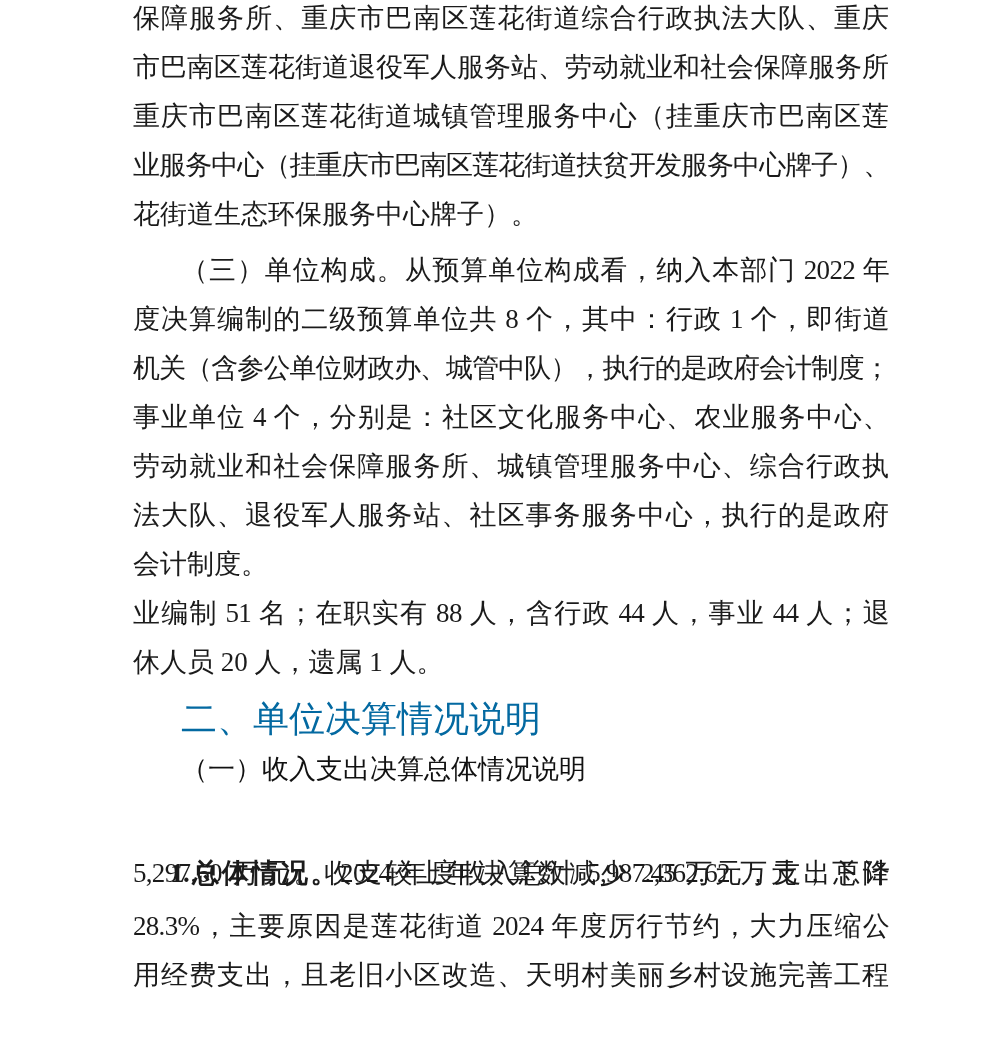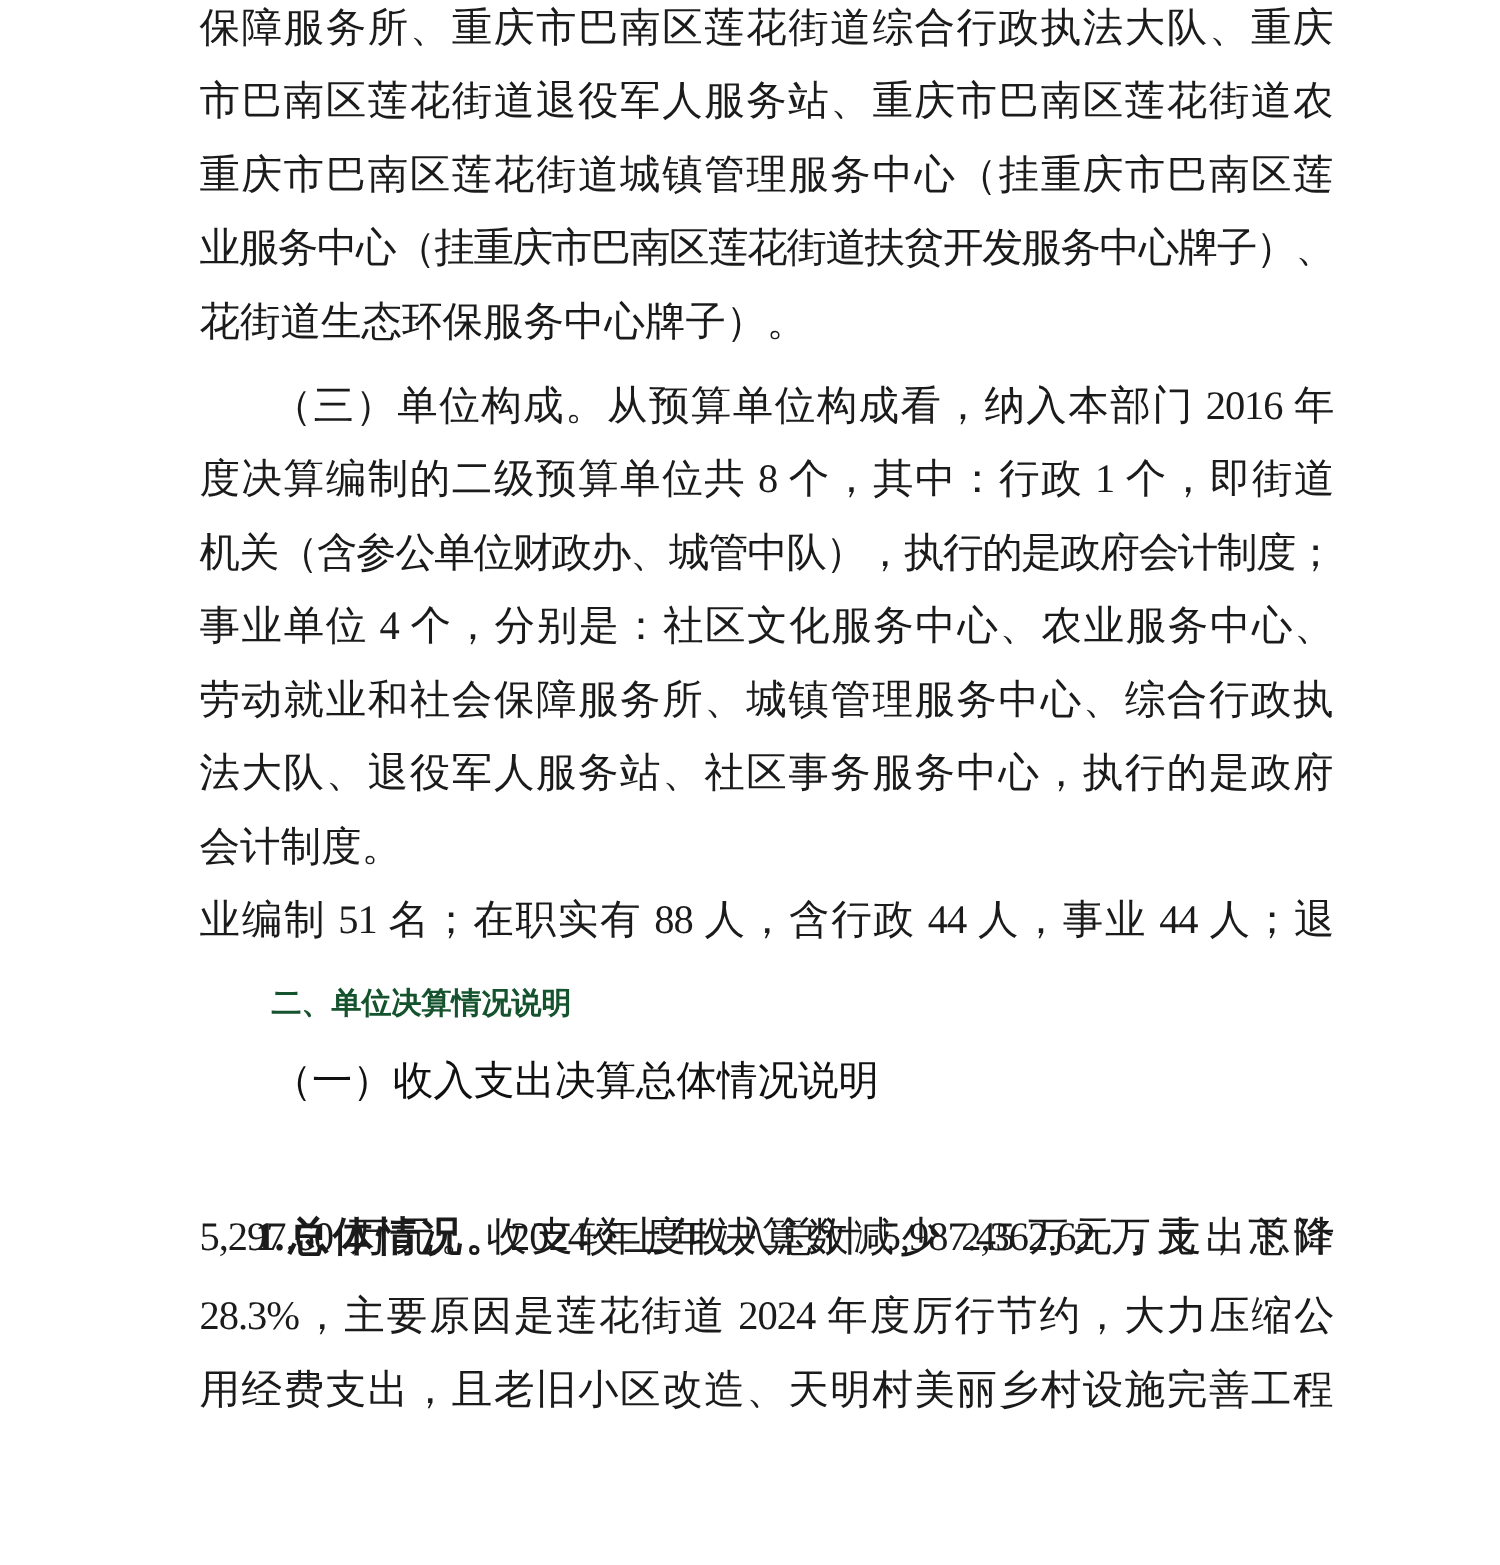--- a/index.html
+++ b/index.html
@@ -33,49 +33,50 @@
   .end   { text-align-last: left; font-family: Liberation Serif, serif; }
   .ind   { text-indent: 48px; }
   .tight { letter-spacing: -1.5px; }
   .snug  { letter-spacing: -0.7px; }
   .gap7  { margin-top: 7px; }
   .gap2  { margin-top: 2px; }
   .gap6  { margin-top: 6px; }
   .gap4  { margin-top: 4px; }
   .h1 {
     font-family: "Liberation Sans", sans-serif;
-    font-weight: bold;
-    font-size: 20px;
+    font-weight: normal;
+    font-size: 36px;
     text-align-last: left;
-    color: #14532d;
+    color: #0369a1;
   }
   .h2 {
     font-size: 27px;
     text-align-last: left;
     color: #111111;
   }
   .lead { font-weight: bold; }
 </style>
 </head>
 <body>
 
 <div class="doc">
   <div class="line">保障服务所、重庆市巴南区莲花街道综合行政执法大队、重庆</div>
-  <div class="line">市巴南区莲花街道退役军人服务站、重庆市巴南区莲花街道农</div>
+  <div class="line">市巴南区莲花街道退役军人服务站、劳动就业和社会保障服务所</div>
   <div class="line">重庆市巴南区莲花街道城镇管理服务中心（挂重庆市巴南区莲</div>
   <div class="line tight">业服务中心（挂重庆市巴南区莲花街道扶贫开发服务中心牌子）、</div>
   <div class="line end">花街道生态环保服务中心牌子）。</div>
-  <div class="line ind snug gap7">（三）单位构成。从预算单位构成看，纳入本部门 2016 年</div>
+  <div class="line ind snug gap7">（三）单位构成。从预算单位构成看，纳入本部门 2022 年</div>
   <div class="line snug">度决算编制的二级预算单位共 8 个，其中：行政 1 个，即街道</div>
   <div class="line tight">机关（含参公单位财政办、城管中队），执行的是政府会计制度；</div>
   <div class="line snug">事业单位 4 个，分别是：社区文化服务中心、农业服务中心、</div>
   <div class="line">劳动就业和社会保障服务所、城镇管理服务中心、综合行政执</div>
   <div class="line">法大队、退役军人服务站、社区事务服务中心，执行的是政府</div>
   <div class="line end">会计制度。</div>
   <div class="line snug">业编制 51 名；在职实有 88 人，含行政 44 人，事业 44 人；退</div>
+  <div class="line end">休人员 20 人，遗属 1 人。</div>
   <div class="line h1 ind gap7">二、单位决算情况说明</div>
   <div class="line h2 ind gap2">（一）收入支出决算总体情况说明</div>
   <div class="line ind snug gap6">
     <span class="lead">1.总体情况。</span><span>2024 年度收入总计 5,987.45 万元，支出总计</span>
   </div>
   <div class="line snug">5,297.60 万元。收支较上年决算数减少 2,362.62 万元，下降</div>
   <div class="line snug gap4">28.3%，主要原因是莲花街道 2024 年度厉行节约，大力压缩公</div>
   <div class="line">用经费支出，且老旧小区改造、天明村美丽乡村设施完善工程</div>
 </div>
 

